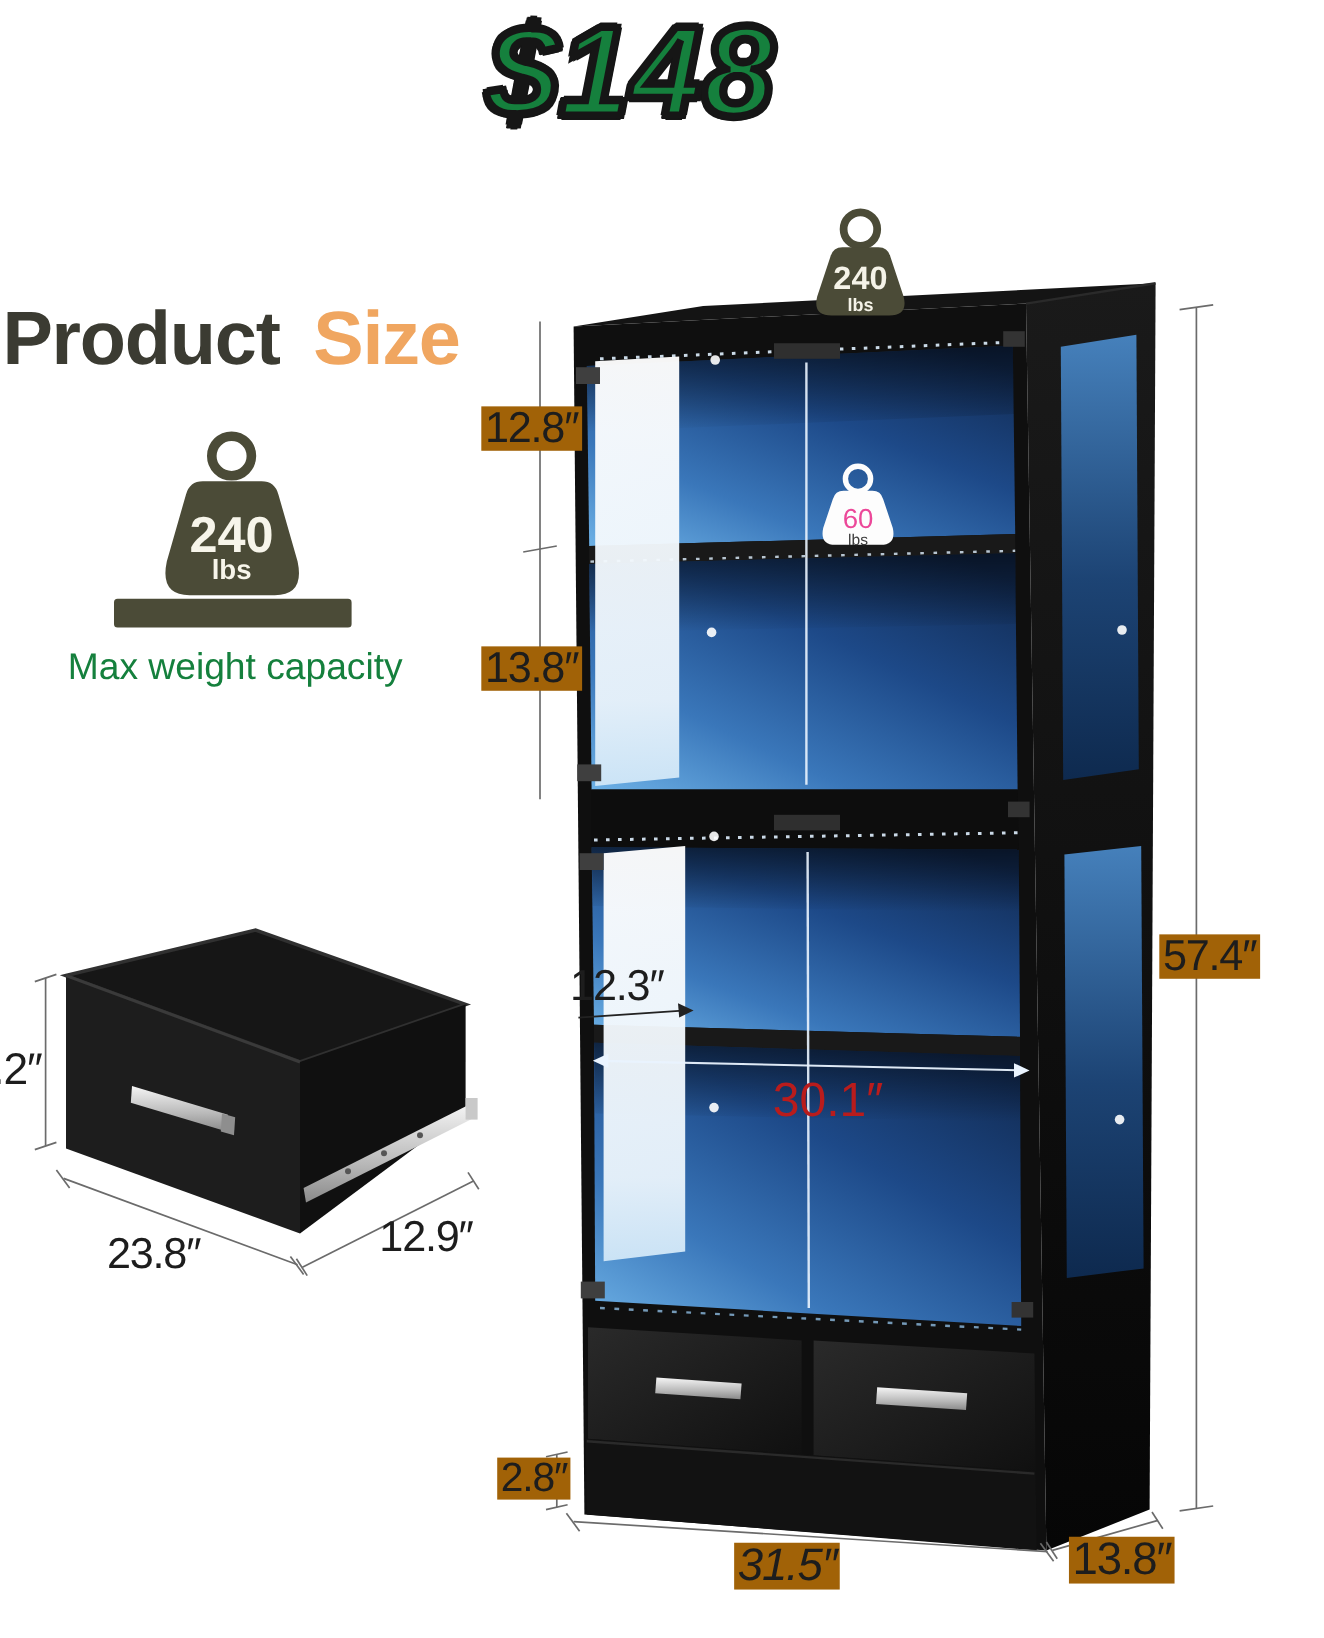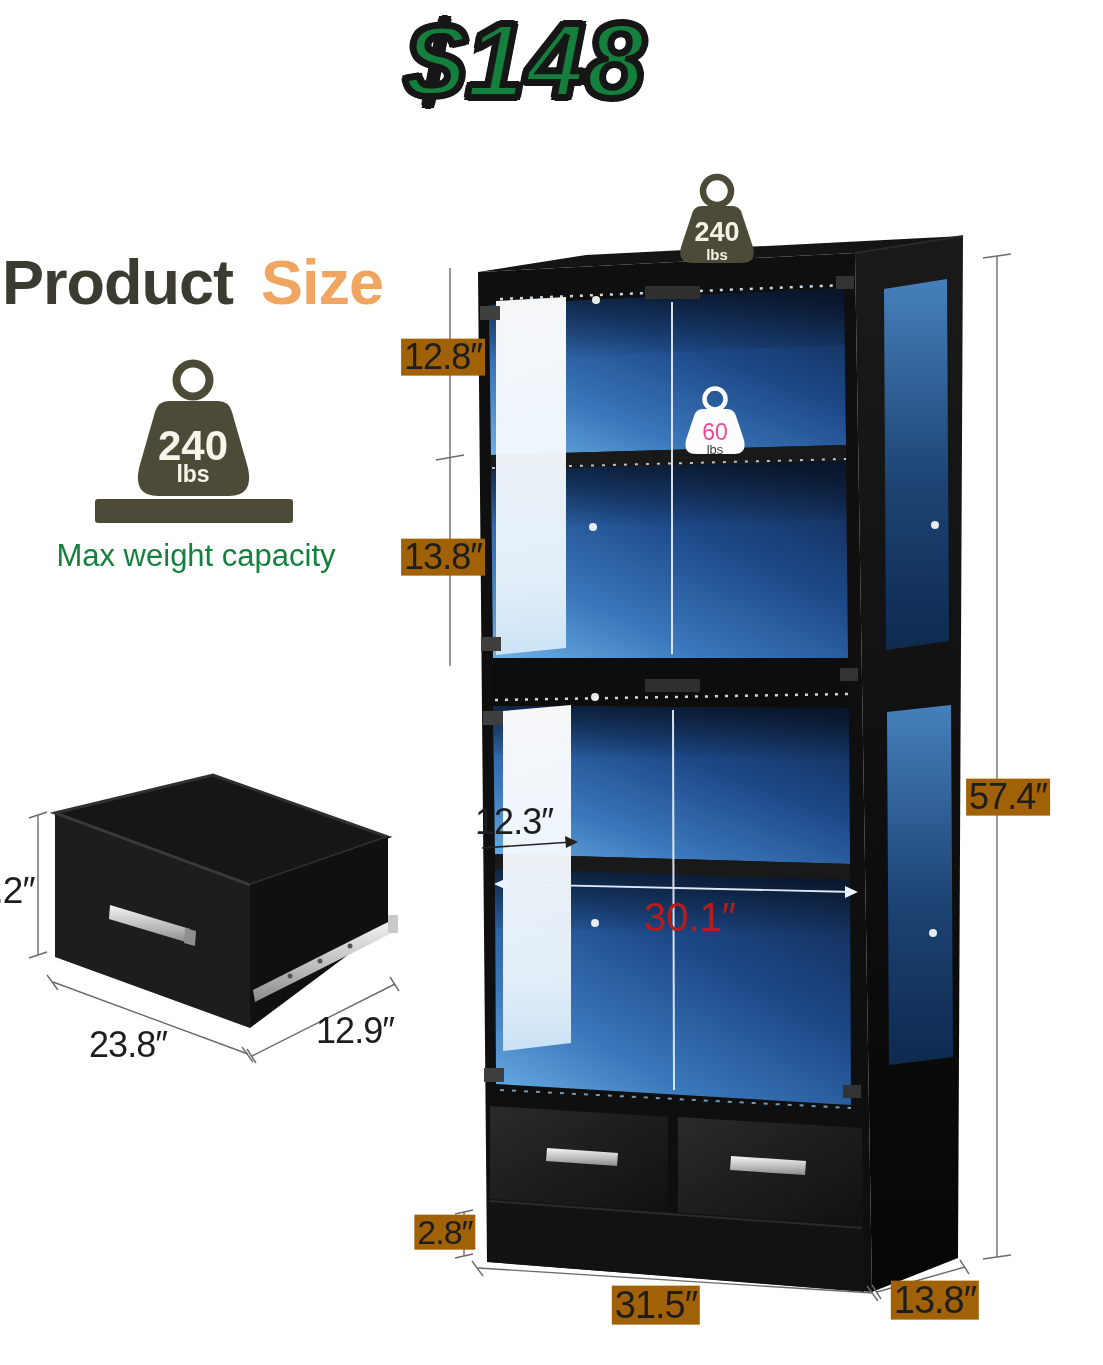--- a/index.html
+++ b/index.html
@@ -223,18 +223,18 @@
 <div class="lbl badge-top-unit">lbs</div>
 <div class="lbl badge-shelf-value">60</div>
 <div class="lbl badge-shelf-unit">lbs</div>
 
 <div class="lbl dim" style="left:443px;top:357px;">12.8″</div>
 <div class="lbl dim" style="left:443px;top:557px;">13.8″</div>
 <div class="lbl dim" style="left:514px;top:822px;background:transparent;">12.3″</div>
 <div class="lbl dim-white" style="left:690px;top:917px;">30.1″</div>
 <div class="lbl dim" style="left:1008px;top:797px;">57.4″</div>
 <div class="lbl dim" style="left:445px;top:1232px;font-size:34px;">2.8″</div>
-<div class="lbl dim" style="left:656px;top:1305px;font-size:38px;">31.5″</div>
+<div class="lbl dim" style="left:656px;top:1305px;font-size:38px;font-style:italic;">31.5″</div>
 <div class="lbl dim" style="left:935px;top:1300px;font-size:38px;">13.8″</div>
 
 <div class="lbl dim-raw" style="left:-26px;top:872px;">8.2″</div>
 <div class="lbl dim" style="left:128px;top:1045px;background:transparent;">23.8″</div>
 <div class="lbl dim" style="left:355px;top:1031px;background:transparent;">12.9″</div>
 
 </body></html>

